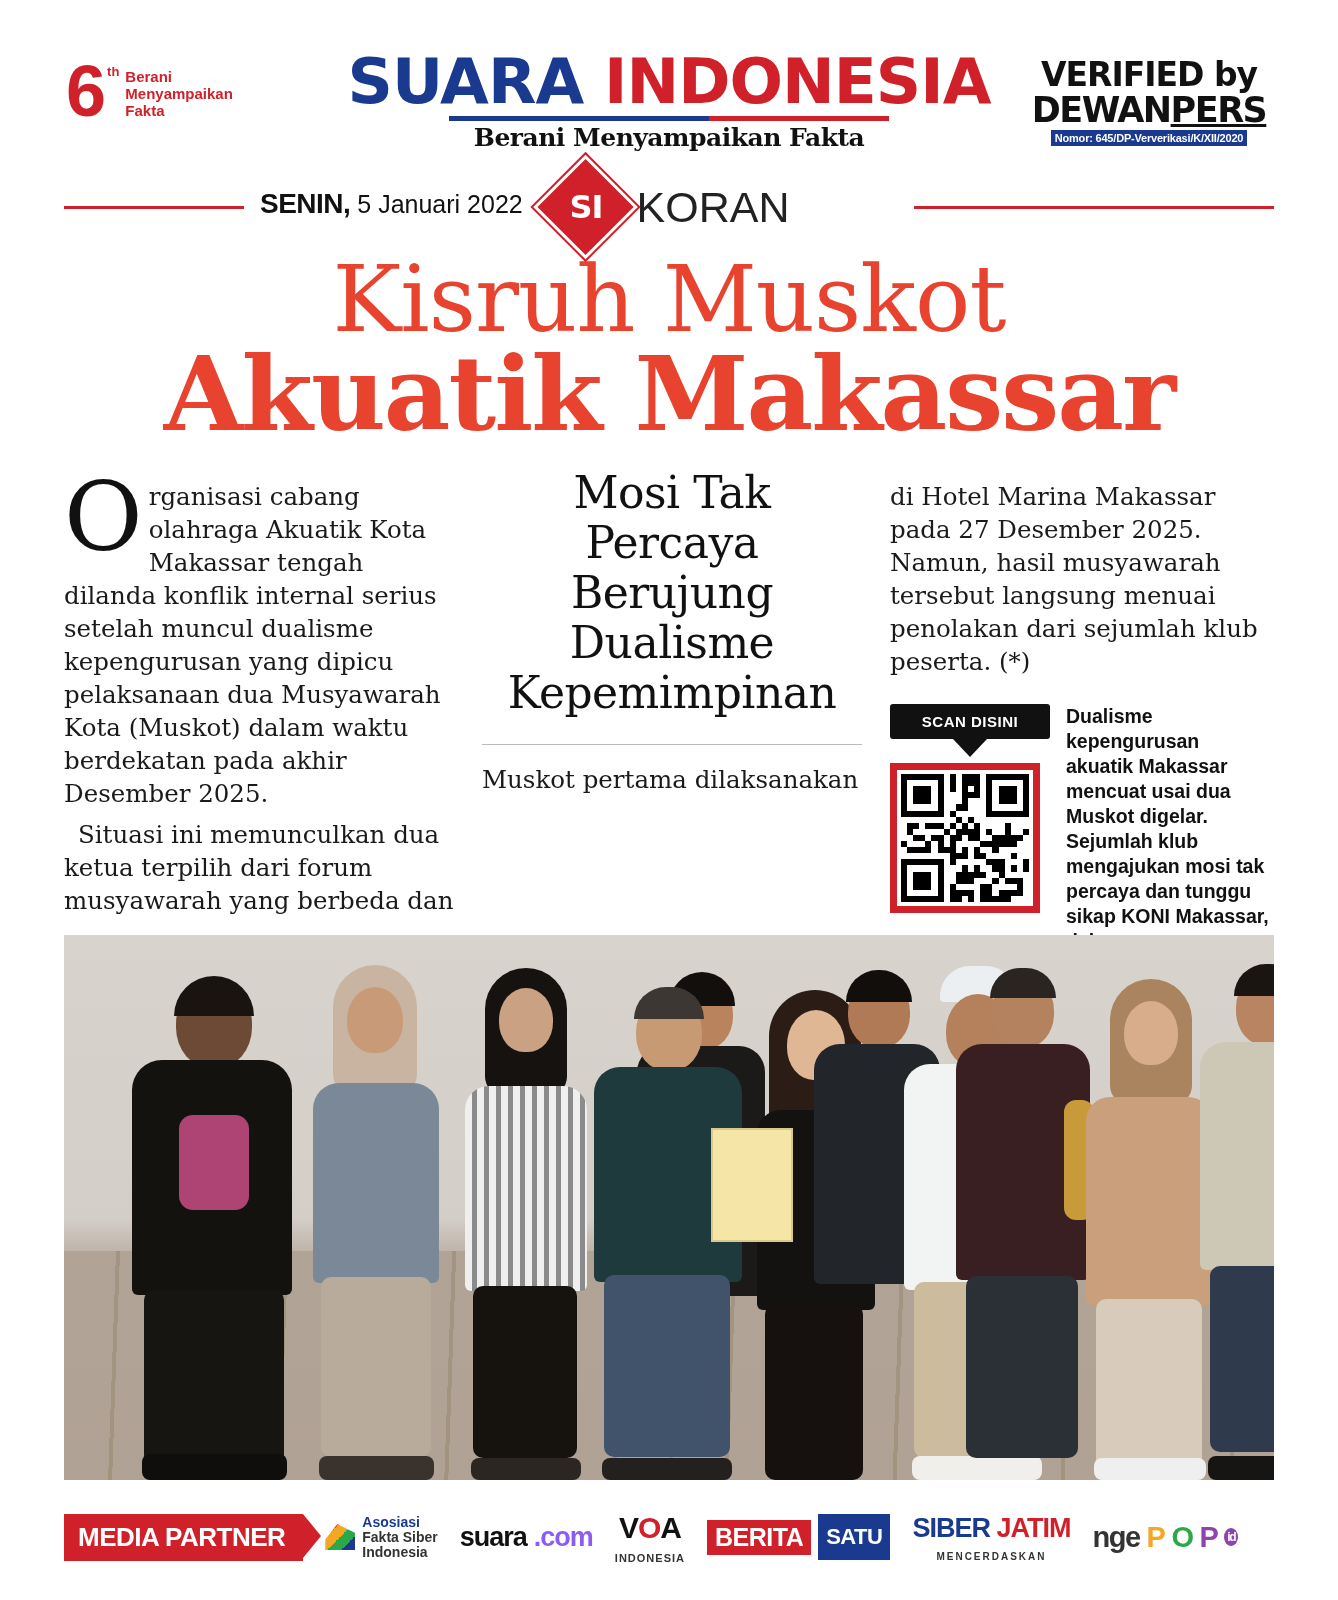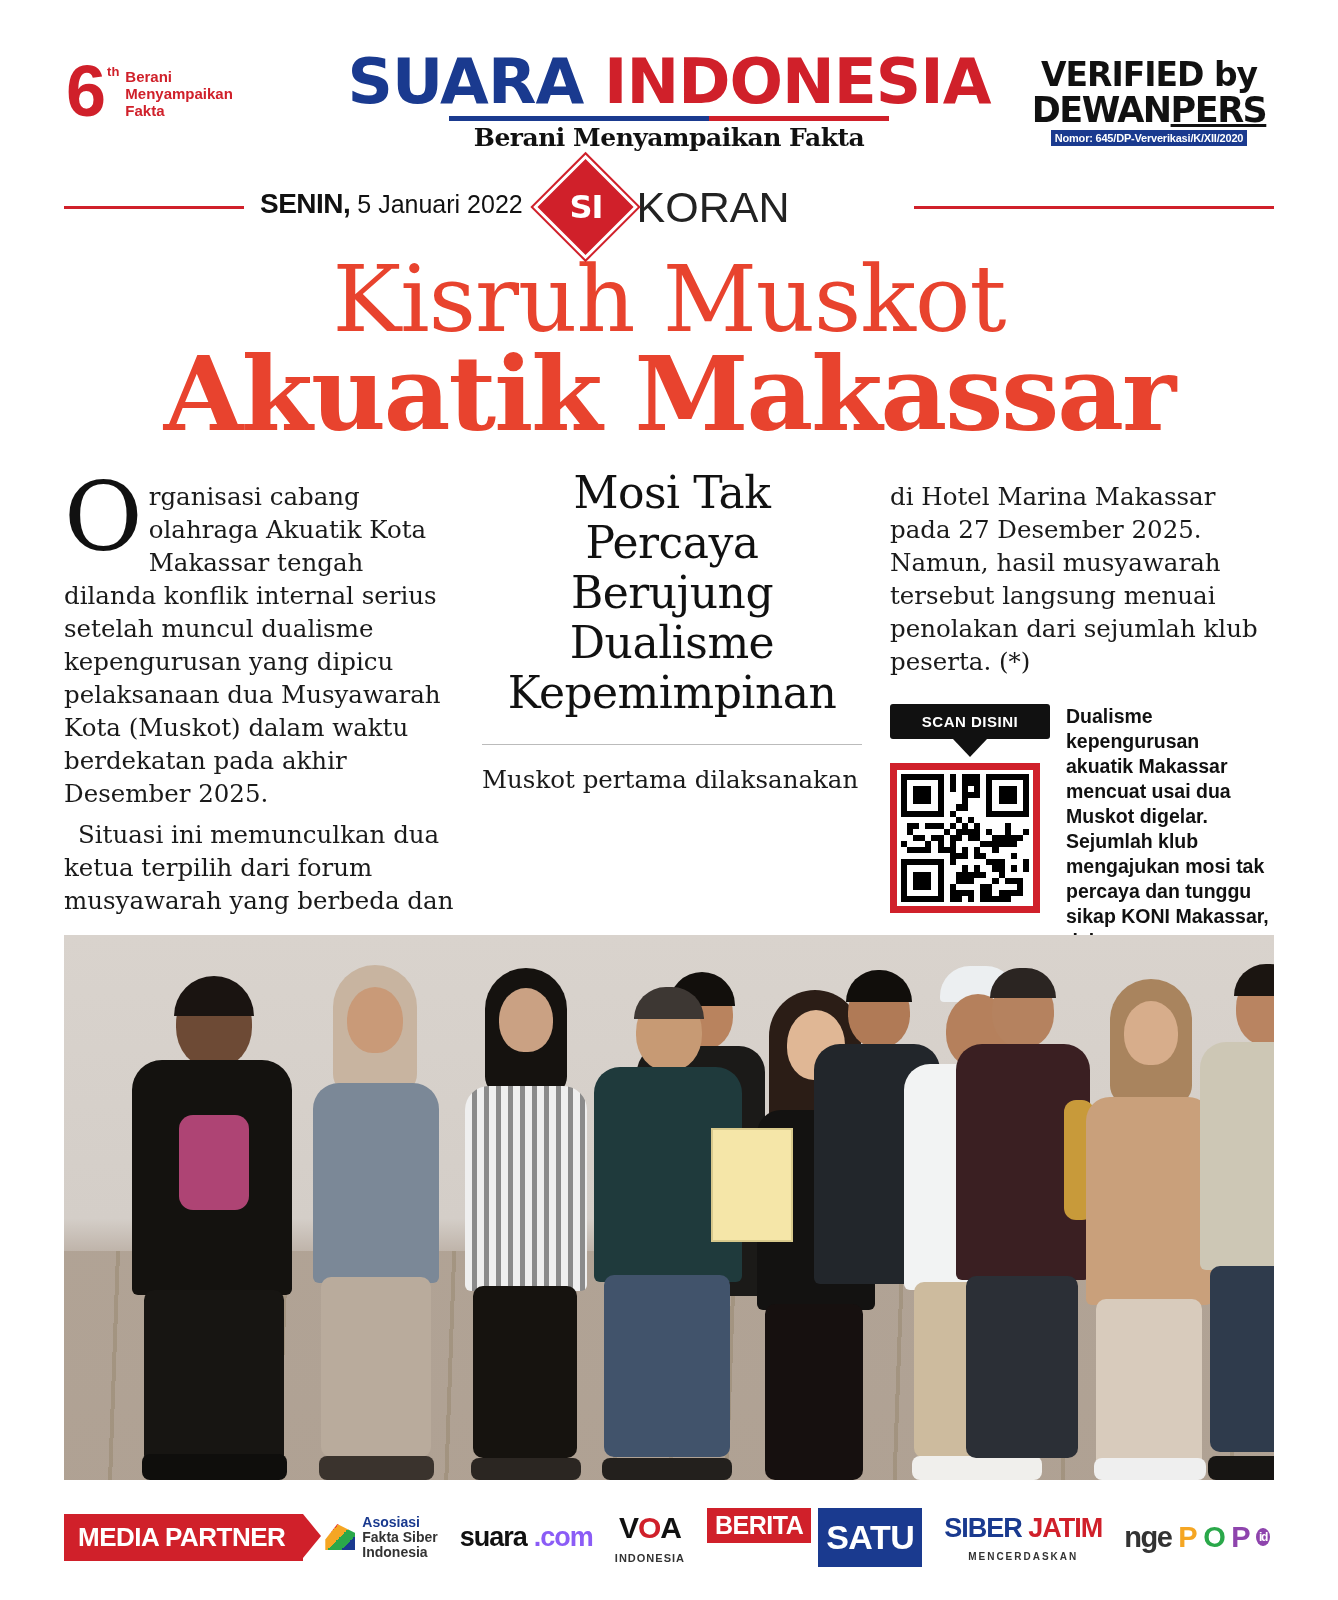--- a/index.html
+++ b/index.html
@@ -382,23 +382,23 @@
     width: 30px; height: 26px;
     background: linear-gradient(135deg,#e8432e 0 25%, #f5a623 25% 50%, #2aa84a 50% 75%, #1a3a8f 75% 100%);
     clip-path: polygon(0 60%, 40% 0, 100% 35%, 100% 100%, 0 100%);
   }
   .p-suara { font-size: 27px; letter-spacing: -1px; color: #111; }
   .p-suara .dot { color: #8b5cf6; }
   .p-voa { display:flex; flex-direction:column; align-items:center; }
   .p-voa .main { font-size: 30px; letter-spacing: -1px; color: #111; }
   .p-voa .main .r { color: #d0202a; }
   .p-voa .sub { font-size: 11px; letter-spacing: 1px; color: #333; }
-  .p-berita { display: flex; align-items: flex-start; }
+  .p-berita { display: flex; align-items: center; }
   .p-berita .b1 { background: #d0202a; color: #fff; font-size: 25px; padding: 3px 8px; letter-spacing: -0.5px; }
-  .p-berita .b2 { background: #1a3a8f; color: #fff; font-size: 34px; padding: 10px 8px; letter-spacing: -0.5px; }
+  .p-berita .b2 { background: #1a3a8f; color: #fff; font-size: 22px; padding: 10px 8px; letter-spacing: -0.5px; }
   .p-siber { display:flex; flex-direction:column; }
   .p-siber .top { font-size: 27px; letter-spacing: -1px; }
   .p-siber .top .s { color: #1a3a8f; }
   .p-siber .top .j { color: #d0202a; }
   .p-siber .sub { font-size: 10px; letter-spacing: 2px; color: #333; text-align: right; }
   .p-ngepop { font-size: 29px; letter-spacing: -1.5px; }
   .p-ngepop .n { color: #333; }
   .p-ngepop .p1 { color: #f5a623; }
   .p-ngepop .o { color: #2aa84a; }
   .p-ngepop .p2 { color: #8e44ad; }

